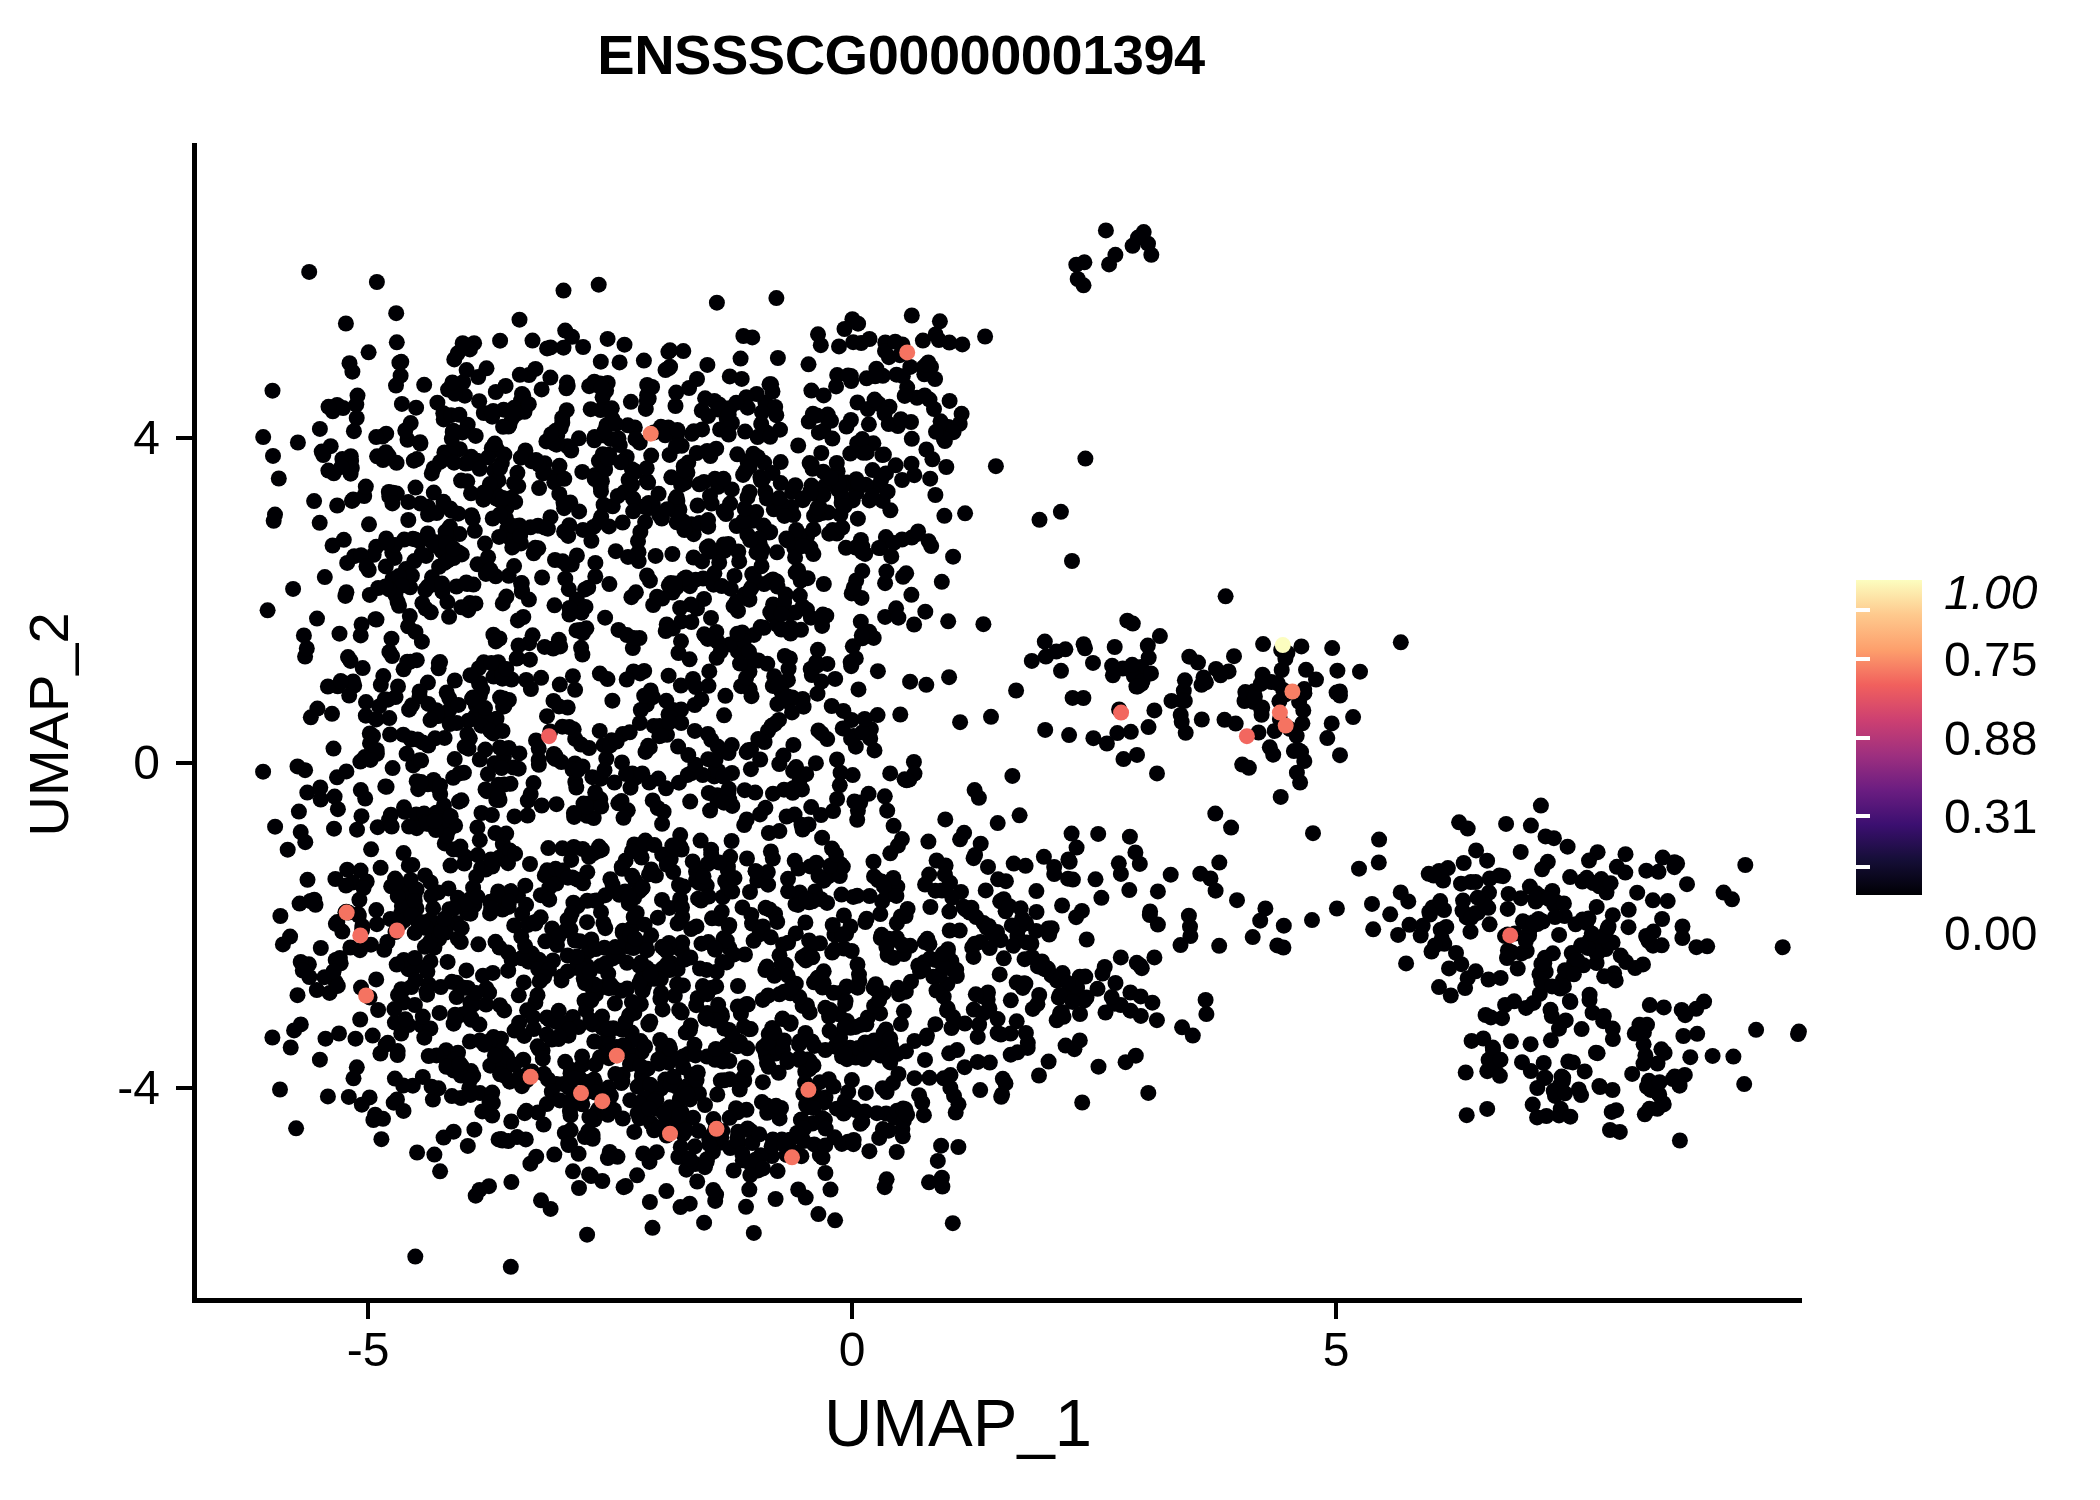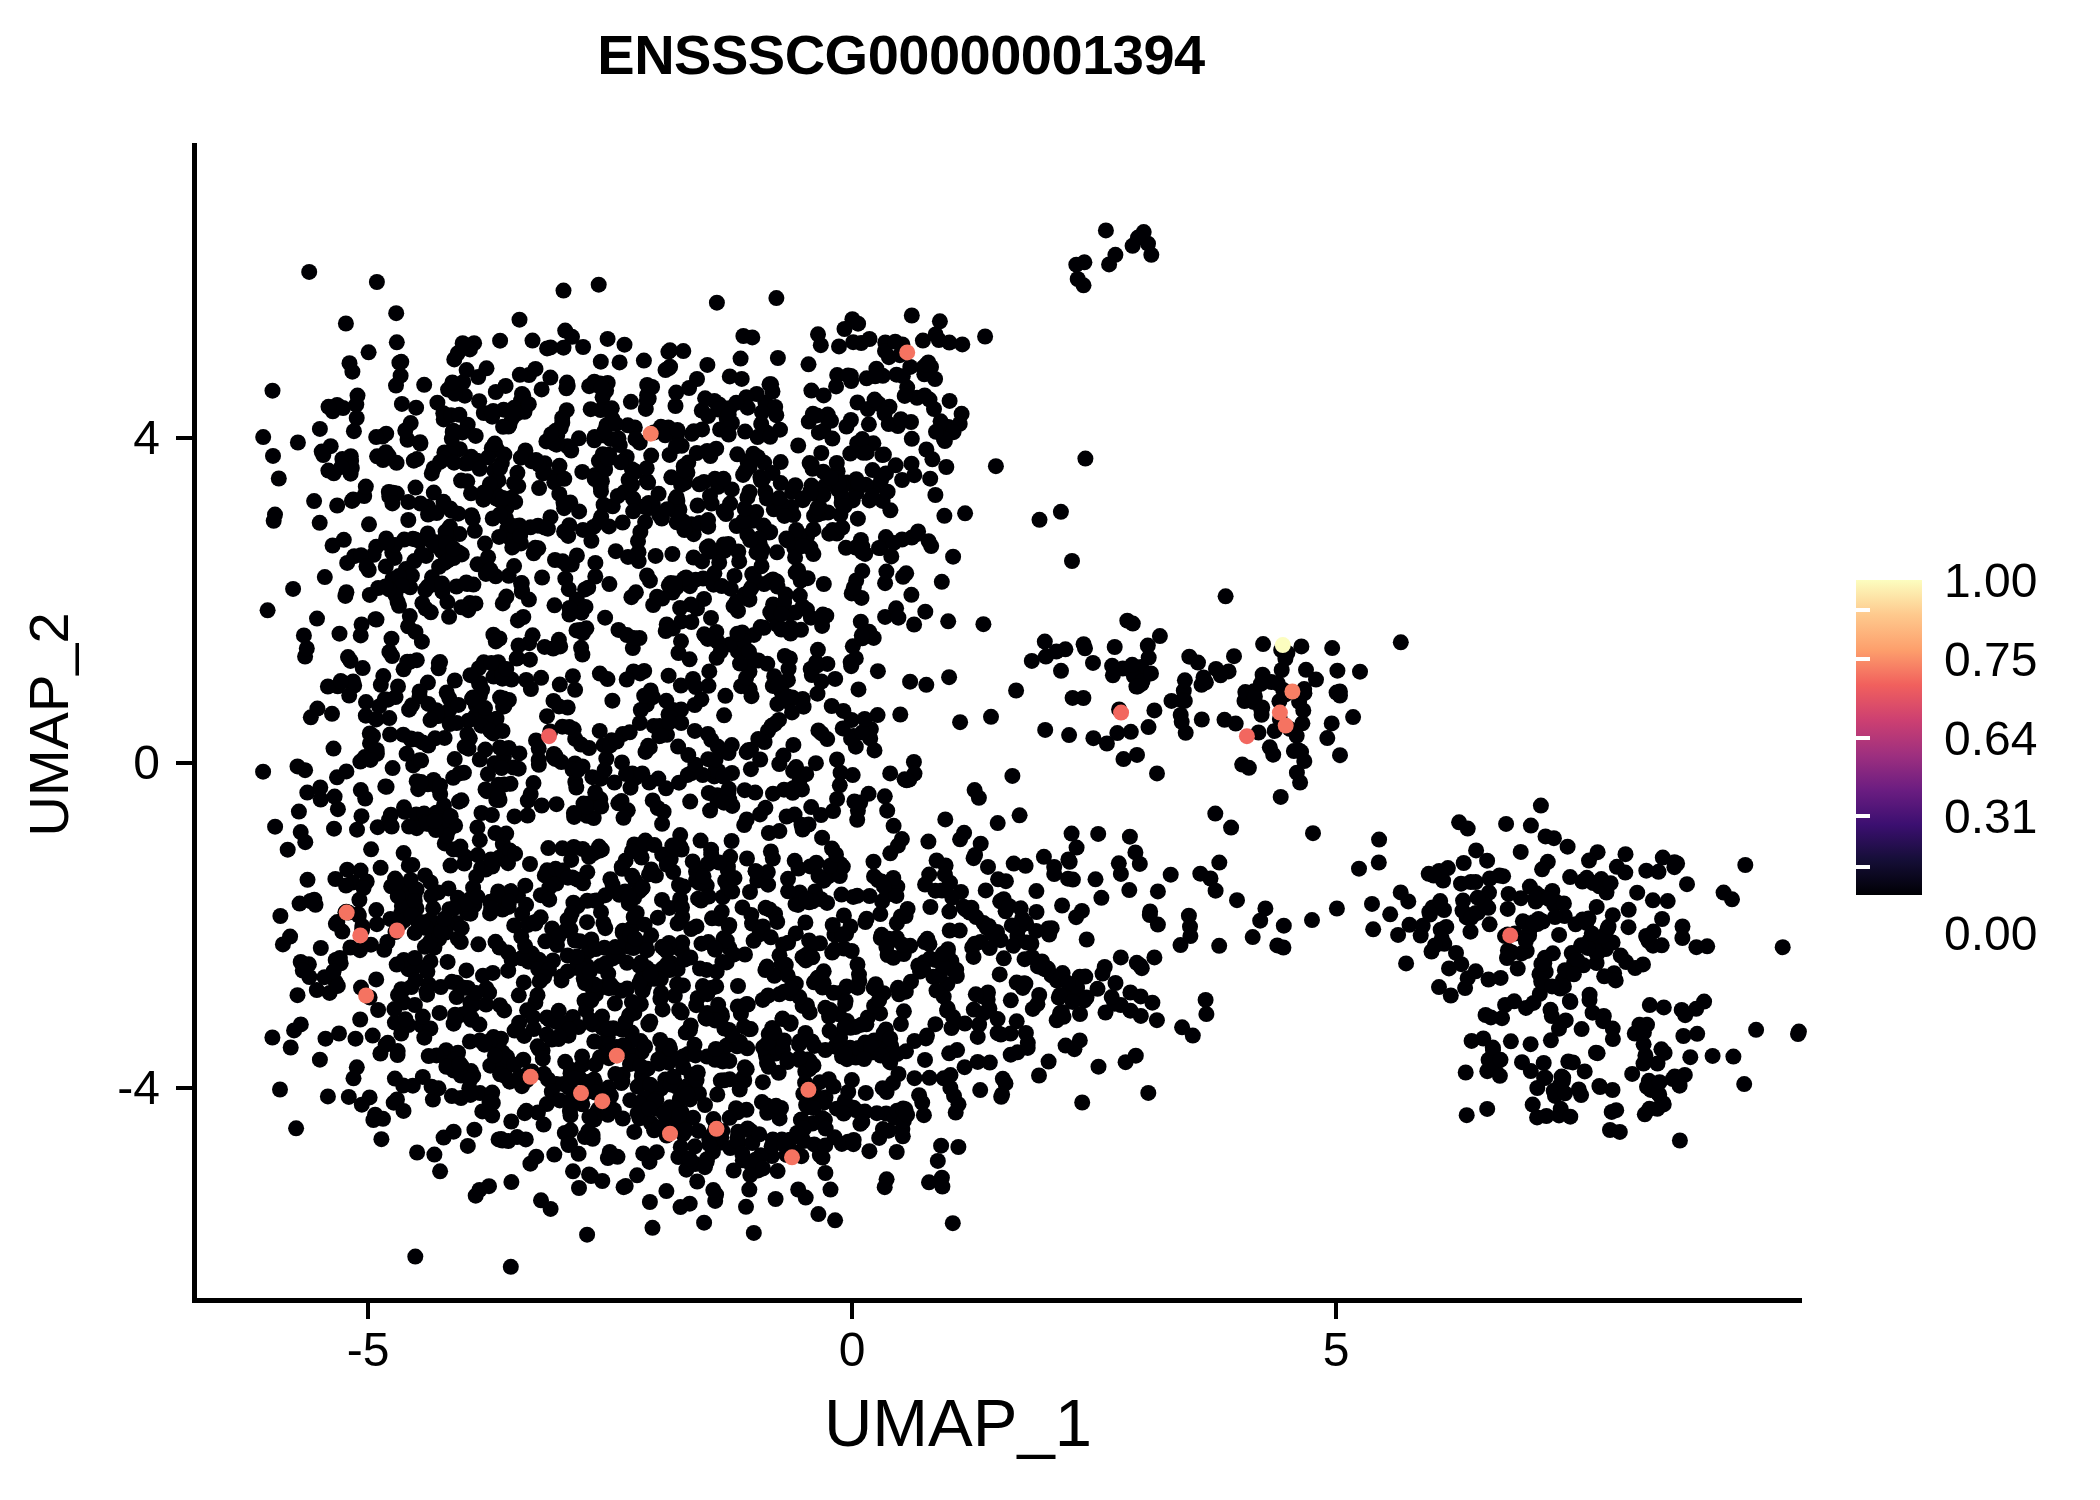--- a/index.html
+++ b/index.html
@@ -3538,21 +3538,21 @@
         <div class="cb-tick left" style="top: 76.75px;"></div>
         <div class="cb-tick right" style="top: 76.75px;"></div>
         <div class="cb-tick left" style="top: 155.5px;"></div>
         <div class="cb-tick right" style="top: 155.5px;"></div>
         <div class="cb-tick left" style="top: 234.25px;"></div>
         <div class="cb-tick right" style="top: 234.25px;"></div>
         <div class="cb-tick left" style="top: 285px;"></div>
         <div class="cb-tick right" style="top: 285px;"></div>
       </div>
     <div id="cb-labels">
-        <div class="cb-label" style="top: 0px;">1.00</div>
+        <div class="cb-label" style="top: 12px; font-style: italic;">1.00</div>
         <div class="cb-label" style="top: 78.75px;">0.75</div>
-        <div class="cb-label" style="top: 157.5px;">0.64</div>
+        <div class="cb-label" style="top: 157.5px;">0.88</div>
         <div class="cb-label" style="top: 236.25px;">0.31</div>
         <div class="cb-label" style="top: 315px; margin-top: 38px;">0.00</div>
       </div>
   </div>
 
 </div>
 
 </body></html>

